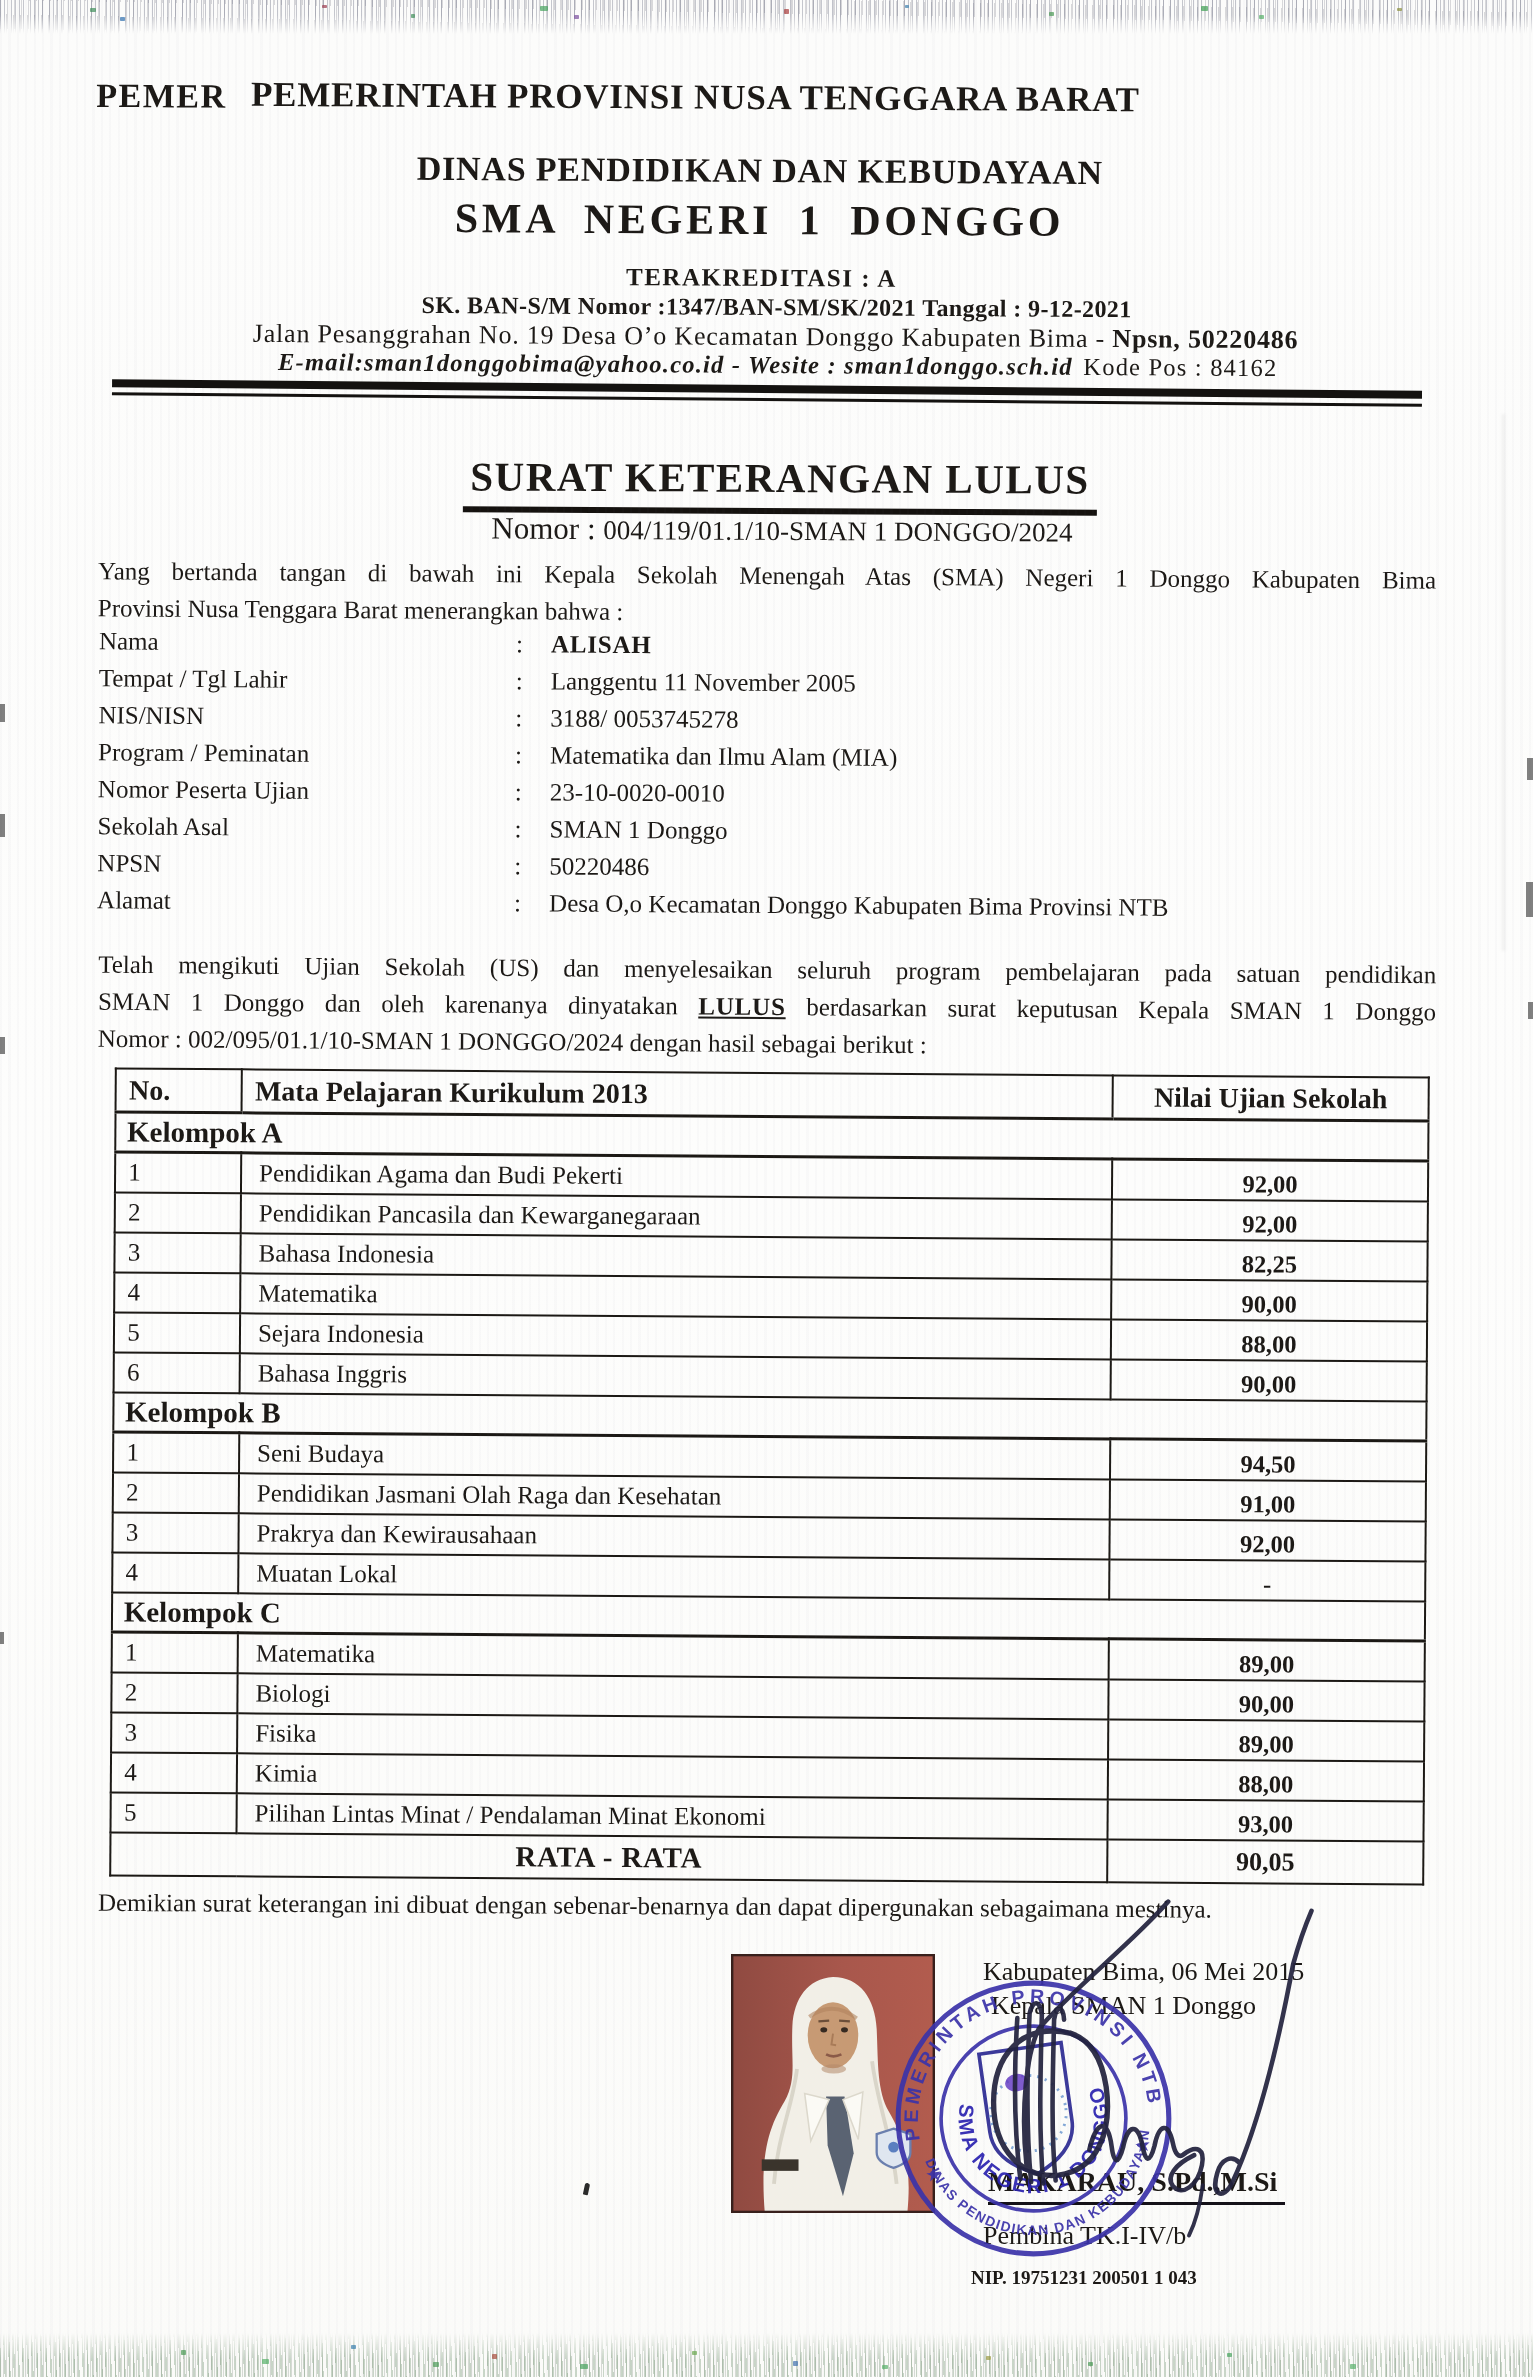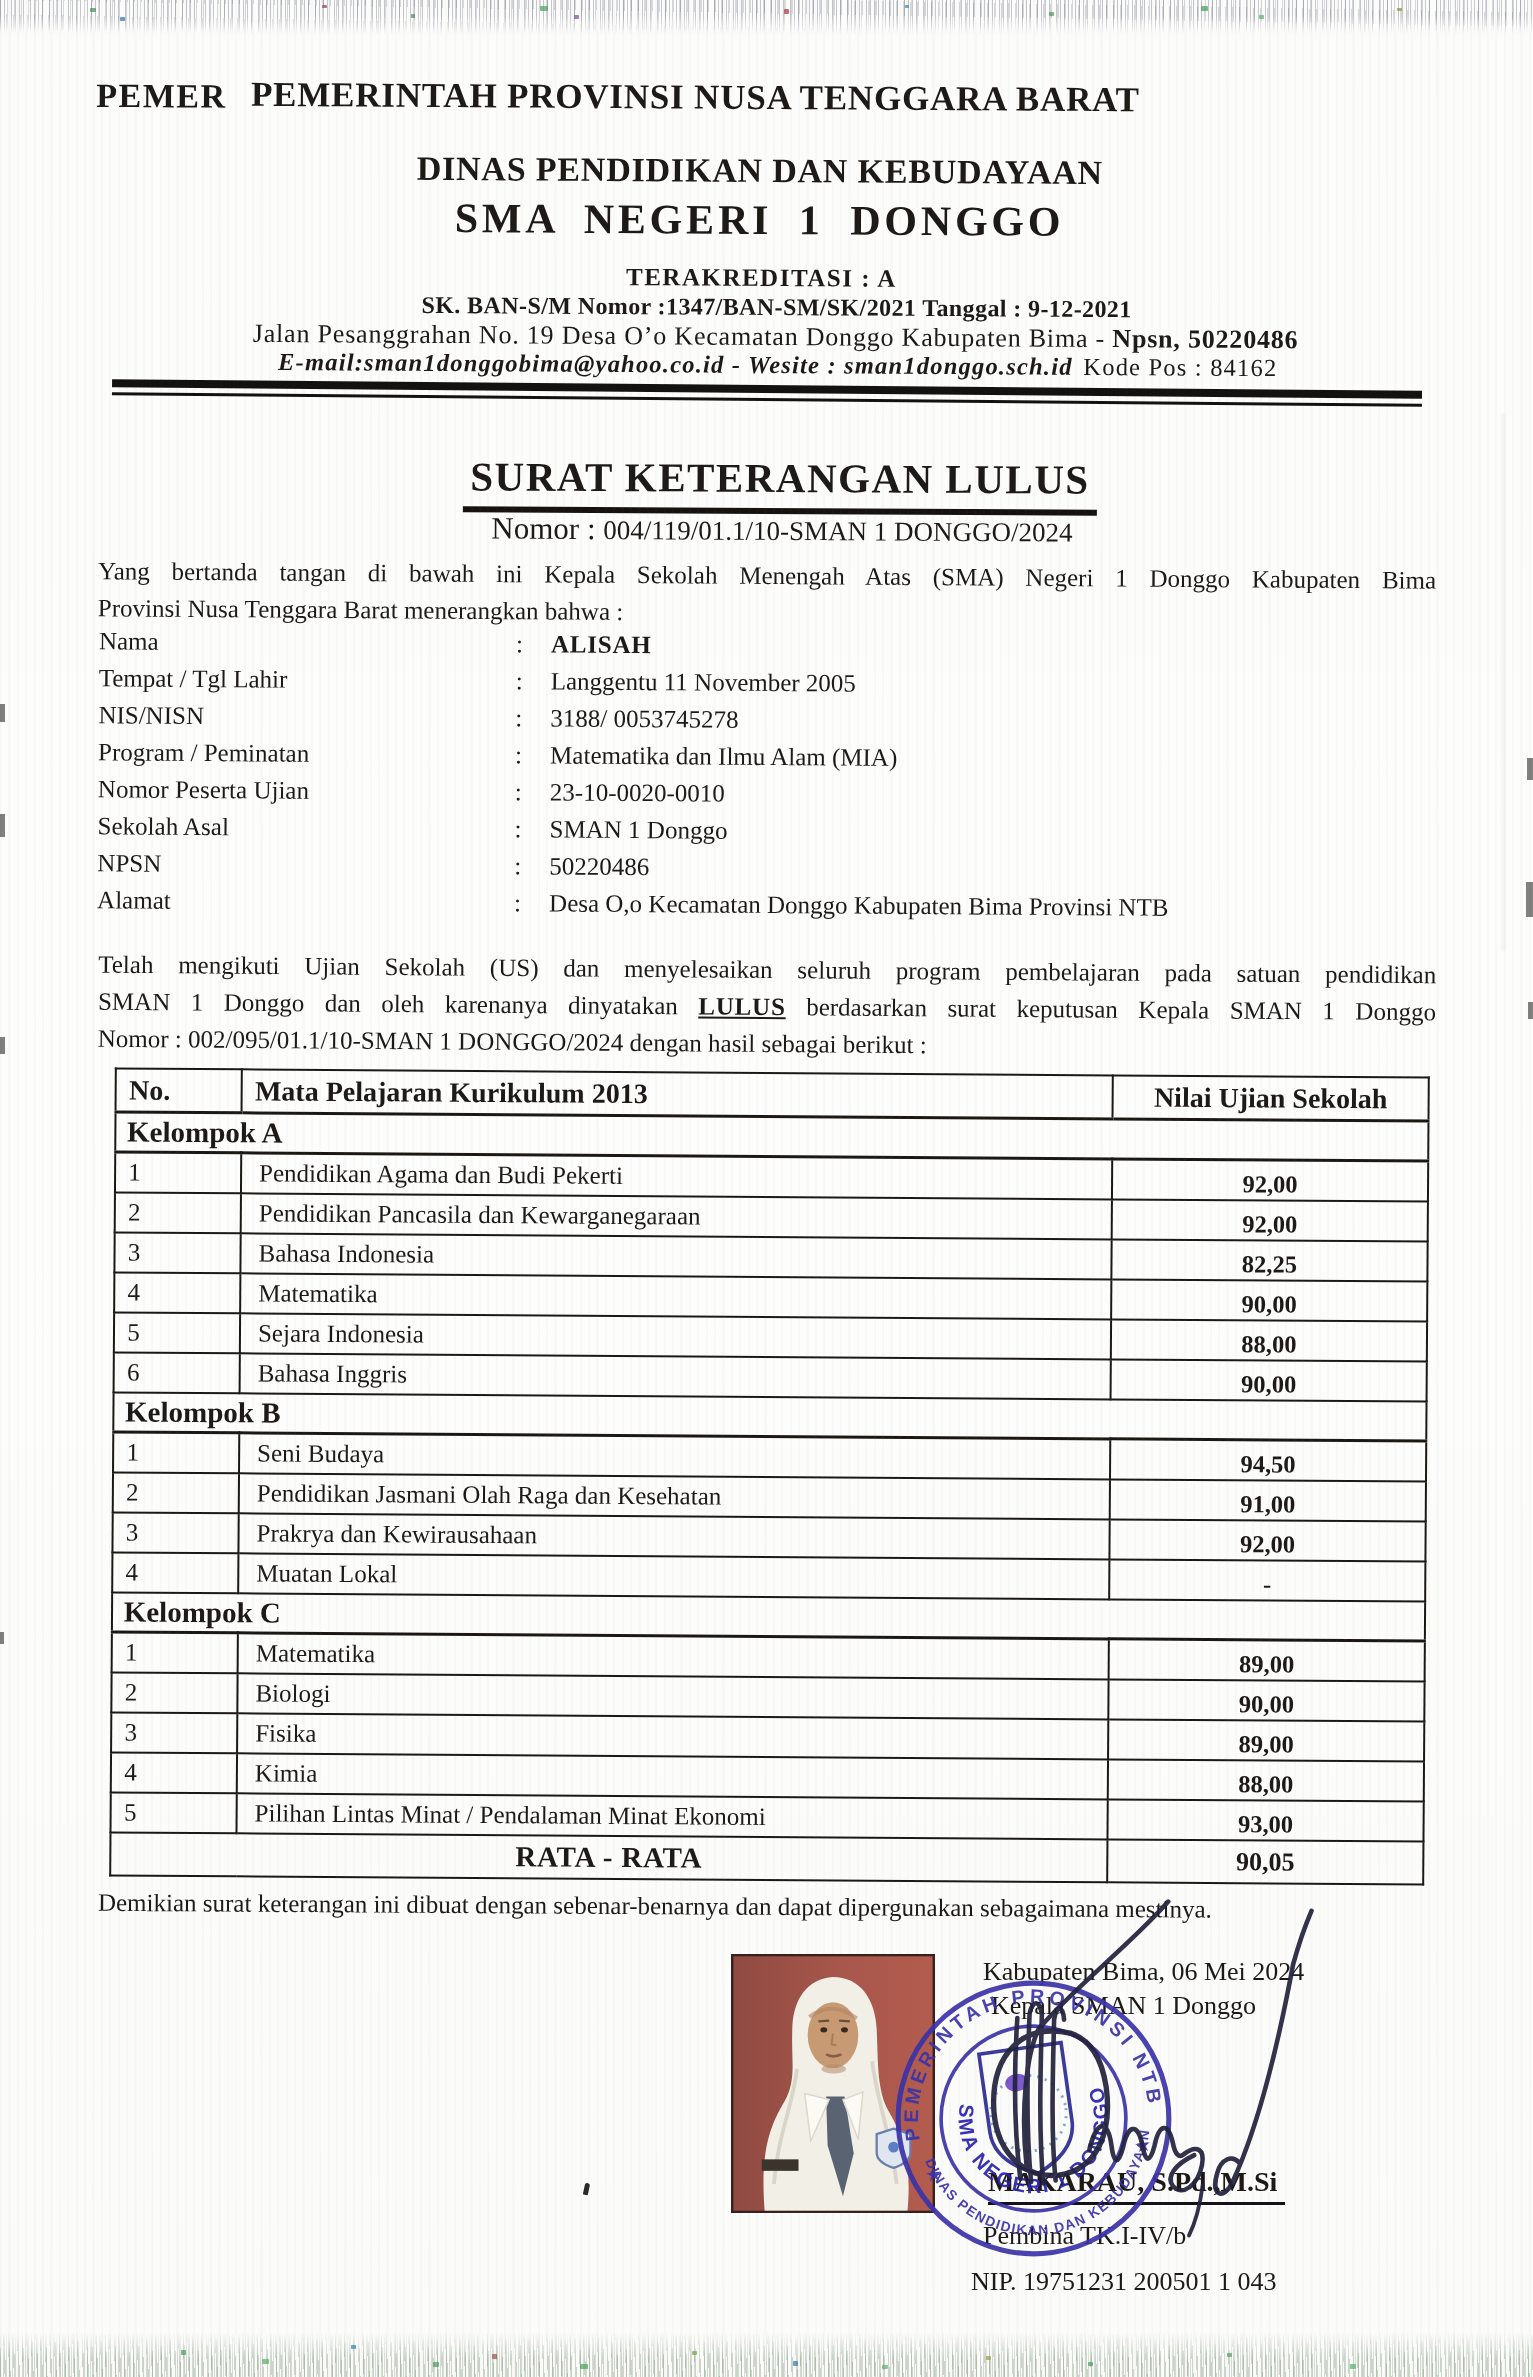--- a/index.html
+++ b/index.html
@@ -91,21 +91,21 @@
   .gtable .avg-value{text-align:center; font-size:26px;}
 
   .closing{position:absolute; left:98px; top:1893px; width:1365px; font-size:25px; transform:rotate(0.35deg); white-space:nowrap;}
 
   
   .sig-text{position:absolute; white-space:nowrap; z-index:3;}
   .sg-date{left:983px; top:1957px; font-size:26px;}
   .sg-role{left:991px; top:1991px; font-size:26px;}
   .sg-name{left:988px; top:2166px; font-size:28px; font-weight:700; border-bottom:3.1px solid #141118; padding:0 7.7px 3.8px 0;}
   .sg-rank{left:983px; top:2221px; font-size:26px;}
-  .sg-nip{left:971px; top:2267px; font-size:26px;}
+  .sg-nip{left:971px; top:2267px; font-size:19px;font-weight:bold;}
 
   .photo{position:absolute; left:731px; top:1954px; z-index:2;}
   .stamp{position:absolute; left:888px; top:1973px; width:291px; height:291px; z-index:4; transform:rotate(-8deg); opacity:0.92;}
   .stamp text{font-family:"Liberation Sans","DejaVu Sans",sans-serif;}
   .sig-ink{position:absolute; left:844px; top:1825px; z-index:5;}
   .artifact-comma{position:absolute; left:584px; top:2183px; width:5.4px; height:12.3px; background:#2a2a2a; border-radius:2.3px 2.3px 0.8px 0.8px; transform:rotate(12deg); z-index:3;}
 </style>
 </head>
 <body>
 
@@ -386,21 +386,21 @@
     <g stroke="#23233e" stroke-width="6" fill="none" stroke-linecap="round" opacity="0.93">
       <path d="M 423,100 C 372,158 300,212 254,266 C 238,298 230,372 238,444"></path>
       <path d="M 226,252 C 222,314 220,384 230,462 M 242,246 C 239,320 237,394 244,466 M 242,246 C 246,228 256,228 258,248 M 258,248 C 256,330 254,404 260,468 M 274,254 C 272,334 270,406 276,464 M 274,254 C 277,234 286,236 287,254"></path>
       <path d="M 296,272 C 230,257 195,302 195,362 C 195,427 235,462 280,457 C 330,450 350,402 342,342 C 336,302 320,280 296,272" stroke-width="7"></path>
       <path d="M 320,424 C 329,386 344,382 349,419 C 352,443 358,444 364,421 C 370,391 383,388 389,417 C 393,441 399,442 405,419 C 411,390 423,387 429,415 C 432,430 437,435 443,430 C 461,416 471,424 467,444 C 462,470 441,486 429,471 C 420,459 432,443 457,431"></path>
       <path d="M 610,112 C 598,140 592,160 586,182 C 564,300 538,400 506,468 C 495,490 478,484 487,454 C 492,436 506,430 516,441"></path>
       <path d="M 468,470 C 464,500 458,520 450,536" stroke-width="5"></path>
     </g>
   </svg>
 
-  <div class="sig-text sg-date">Kabupaten Bima, 06 Mei 2024</div>
+  <div class="sig-text sg-date">Kabupaten Bima, 06 Mei 2015</div>
   <div class="sig-text sg-role">Kepala SMAN 1 Donggo</div>
   <div class="sig-text sg-name">MAKARAU, S.Pd.,M.Si</div>
   <div class="sig-text sg-rank">Pembina TK.I-IV/b</div>
   <div class="sig-text sg-nip">NIP. 19751231 200501 1 043</div>
   <div class="artifact-comma"></div>
 
 </div>
 
 
 </body></html>

